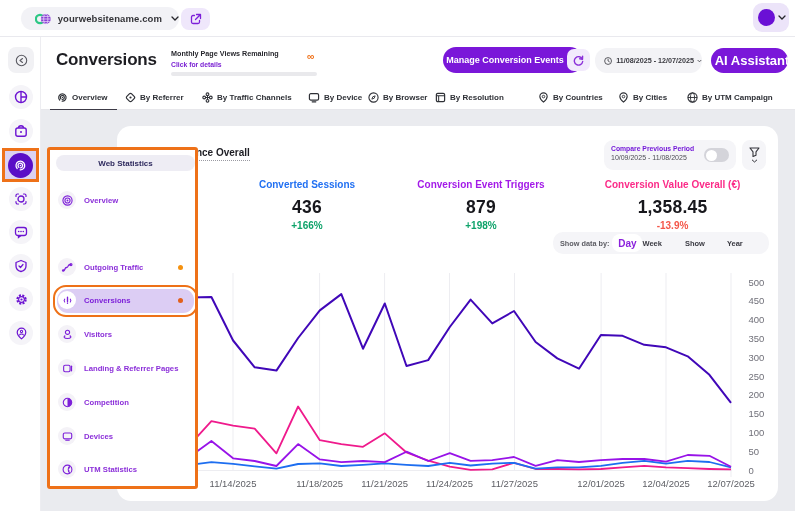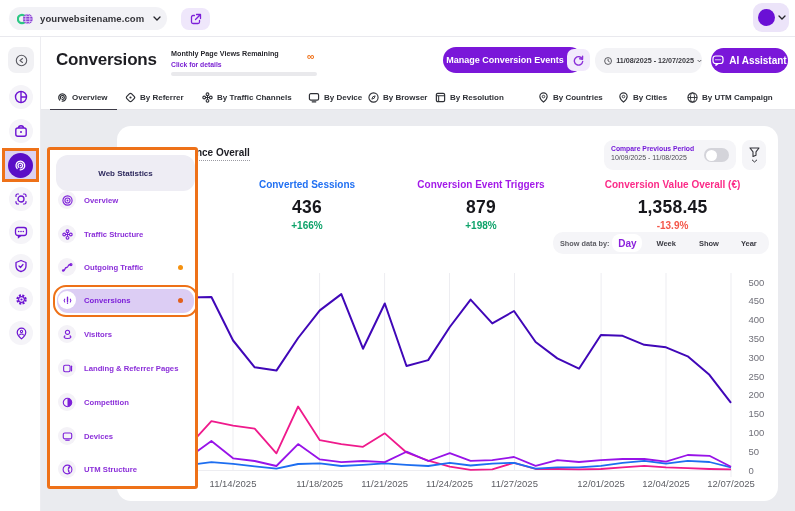--- a/index.html
+++ b/index.html
@@ -3,21 +3,21 @@
 <meta charset="utf-8">
 <style>
 * { margin:0; padding:0; box-sizing:border-box; }
 html,body { width:795px; height:511px; overflow:hidden; }
 body { font-family:"Liberation Sans", sans-serif; background:#eaebef; position:relative; }
 .abs { position:absolute; }
 
 
 #topbar { left:0; top:0; width:795px; height:37px; background:#fff; border-bottom:1px solid #e9e9ee; z-index:30; }
 #sitepill,#extbtn,#avatar { z-index:31; }
-#sitepill { left:9px; top:7px; width:158px; height:23px; background:#f2f2f6; border-radius:12px; display:flex; align-items:center; }
+#sitepill { left:21px; top:7px; width:158px; height:23px; background:#f2f2f6; border-radius:12px; display:flex; align-items:center;justify-content:flex-end; }
 #sitepill .txt { font-size:9.5px; font-weight:bold; color:#333338; margin-left:7px; letter-spacing:0.1px;}
 #extbtn { left:181px; top:8px; width:29px; height:22px; background:#efe7fb; border-radius:8px; display:flex; align-items:center; justify-content:center; }
 #avatar { left:753px; top:3px; width:36px; height:29px; background:#ece4f9; border-radius:9px; display:flex; align-items:center; }
 #avatar .circ { width:17px; height:17px; border-radius:50%; background:#6a10d5; margin-left:5px; }
 
 
 #sidebar { left:0; top:37px; width:41px; height:474px; background:#fff; border-right:1px solid #ededf1; z-index:20; }
 #collapsebtn,.sideitem,#activeside { z-index:21; }
 .sideitem { position:absolute; left:9px; width:24px; height:24px; border-radius:50%; background:#f5f4f8; display:flex; align-items:center; justify-content:center; }
 #collapsebtn { position:absolute; left:8px; top:47px; width:26px; height:26px; background:#f1f1f4; border-radius:8px; display:flex; align-items:center; justify-content:center;}
@@ -25,21 +25,21 @@
 #activeside .sq { width:25px; height:25px; background:#5a0ec6; border-radius:50%; display:flex; align-items:center; justify-content:center; }
 
 
 #header { left:41px; top:37px; width:754px; height:73px; background:#fff; border-bottom:1px solid #e7e7eb; z-index:5; }
 #h1 { left:56px; top:50px; font-size:17px; font-weight:bold; color:#1d1d22; letter-spacing:-0.2px; z-index:6;}
 #mpv { left:171px; top:49px; z-index:6; }
 #mpv .t1 { font-size:7.2px; font-weight:bold; color:#28282e; }
 #mpv .t2 { font-size:6.8px; font-weight:bold; color:#7b22d3; margin-top:2.5px; }
 #mpv .bar { width:146px; height:4px; background:#e9e9ec; border-radius:2px; margin-top:4.5px; }
 #inf { left:307px; top:50px; font-size:10.5px; font-weight:bold; color:#f0731c; z-index:6; }
-.pbtn { white-space:nowrap; height:26px; border-radius:13px; background:#7a17d9; color:#fff; font-size:10px; font-weight:bold; display:flex; align-items:center; justify-content:center; z-index:6; }
+.pbtn { white-space:nowrap; height:26px; border-radius:13px; background:#7a17d9; color:#fff; font-size:13px; font-weight:bold; display:flex; align-items:center; justify-content:center; z-index:6; }
 #managebtn { left:443px; top:47px; width:140px; font-size:9px; }
 #refreshbtn { left:567px; top:49px; width:23px; height:22px; background:#f2eafc; border-radius:7px; display:flex; align-items:center; justify-content:center; z-index:6;}
 #datebtn { left:595px; top:48px; width:107px; height:25px; background:#f3f3f6; border-radius:12px; display:flex; align-items:center; z-index:6; font-size:7.2px; font-weight:bold; color:#3a3a40; white-space:nowrap;}
 #aibtn { left:711px; top:48px; width:77px; height:25px; }
 
 
 #tabs { left:0; top:85px; height:25px; z-index:6; }
 .tab { position:absolute; top:0; height:25px; display:flex; align-items:center; font-size:8px; font-weight:bold; color:#2e3036; white-space:nowrap; }
 .tab svg { margin-right:4px; }
 #tabline { left:50px; top:108.5px; width:67px; height:1.6px; background:#3c3a46; z-index:7; }
@@ -57,21 +57,21 @@
 .stat .lab { font-size:10px; font-weight:bold; white-space:nowrap; }
 .stat .val { font-size:17.5px; font-weight:bold; color:#17171c; margin-top:7px; letter-spacing:0.2px;}
 .stat .pct { font-size:10px; font-weight:bold; margin-top:2px; }
 #showdata { left:553px; top:232px; width:216px; height:22px; background:#f5f5f8; border-radius:10px; display:flex; align-items:center; z-index:2; }
 #showdata .lbl { font-size:7.3px; font-weight:bold; color:#5d5d64; margin-left:7px; }
 #showdata .day { width:30px; height:18px; background:#fff; border-radius:8px; color:#8b21dc; font-size:10px; font-weight:bold; display:flex; align-items:center; justify-content:center; margin-left:3px;}
 #showdata .opt { font-size:7.5px; font-weight:bold; color:#3a3a42; }
 
 
 #menu { left:47px; top:147px; width:151px; height:342px; border:3px solid #ee7118; background:#fff; border-radius:3px; z-index:10; }
-#menuhead { position:absolute; left:6px; top:5px; width:139px; height:36px; background:#eeedf4; border-radius:12px; display:flex; align-items:center; justify-content:center; font-size:8px; font-weight:bold; color:#2e2a5e; }
+#menuhead { position:absolute; left:6px; top:5px; width:139px; height:16px; background:#eeedf4; border-radius:12px; display:flex; align-items:center; justify-content:center; font-size:8px; font-weight:bold; color:#2e2a5e; }
 .mitem { position:absolute; left:3px; width:139px; height:28px; display:flex; align-items:center; }
 .mitem .ic { width:18px; height:18px; border-radius:50%; background:#f4f2f7; display:flex; align-items:center; justify-content:center; margin-left:5px; }
 .mitem .lb { font-size:7.7px; font-weight:bold; color:#8b2fd9; margin-left:8px; }
 .mitem .dot { position:absolute; right:9px; width:5px; height:5px; border-radius:50%; background:#f5910f; }
 #mactive { position:absolute; left:3px; top:135px; width:145px; height:32px; border:2px solid #ee7118; border-radius:13px; }
 #mactive .pill { position:absolute; left:2px; top:2px; width:137px; height:24px; background:#dccdf4; border-radius:11px; }
 </style>
 </head>
 <body>
 <div class="abs" id="topbar"></div>
@@ -305,21 +305,21 @@
 </div>
 <div class="stat" style="left:597px;top:179px;width:151px">
   <div class="lab" style="color:#fb2b88">Conversion Value Overall (€)</div>
   <div class="val">1,358.45</div>
   <div class="pct" style="color:#f4574a">-13.9%</div>
 </div>
 
 <div class="abs" id="showdata">
   <span class="lbl">Show data by:</span>
   <span class="day">Day</span>
-  <span class="opt" style="margin-left:14px">Week</span>
+  <span class="opt" style="">Week</span>
   <span class="opt" style="margin-left:23px">Show</span>
   <span class="opt" style="margin-left:22px">Year</span>
 </div>
 
 <svg class="abs" id="chart" style="left:117px;top:260px;z-index:1" width="661" height="240" viewBox="117 260 661 240">
   <g stroke="#ededf1" stroke-width="1">
     <line x1="233" y1="273" x2="233" y2="470.5"></line>
     <line x1="319.6" y1="273" x2="319.6" y2="470.5"></line>
     <line x1="384.6" y1="273" x2="384.6" y2="470.5"></line>
     <line x1="449.5" y1="273" x2="449.5" y2="470.5"></line>
@@ -368,32 +368,20 @@
   <div class="mitem" style="top:36px">
     <span class="ic">
         <svg width="11" height="11" viewBox="0 0 12 12">
           <circle cx="6" cy="6" r="5" fill="none" stroke="#7d1fd9" stroke-width="1.2"></circle>
           <circle cx="6" cy="6" r="2.8" fill="none" stroke="#7d1fd9" stroke-width="1.2"></circle>
           <circle cx="6" cy="6" r="1" fill="#7d1fd9"></circle>
         </svg>
       </span>
     <span class="lb">Overview</span>
   </div>
-  <div class="mitem" style="top:70px">
-    <span class="ic">
-        <svg width="11" height="11" viewBox="0 0 12 12">
-          <circle cx="6" cy="2.4" r="1.5" fill="none" stroke="#7d1fd9" stroke-width="1.2"></circle>
-          <circle cx="6" cy="9.6" r="1.5" fill="none" stroke="#7d1fd9" stroke-width="1.2"></circle>
-          <circle cx="2.4" cy="6" r="1.5" fill="none" stroke="#7d1fd9" stroke-width="1.2"></circle>
-          <circle cx="9.6" cy="6" r="1.5" fill="none" stroke="#7d1fd9" stroke-width="1.2"></circle>
-          <path d="M6 4 V8 M4 6 H8" stroke="#7d1fd9" stroke-width="1.1"></path>
-        </svg>
-      </span>
-    <span class="lb">Traffic Structure</span>
-  </div>
   <div class="mitem" style="top:103px">
     <span class="ic">
         <svg width="12" height="11" viewBox="0 0 13 12">
           <path d="M11 3 L9.2 3 C7.2 3 8.2 6 6.2 6 L5.8 6 C3.8 6 4.8 9.2 2.8 9.2" fill="none" stroke="#7d1fd9" stroke-width="1.4" stroke-linecap="round"></path>
           <circle cx="2.4" cy="9.2" r="1.4" fill="#7d1fd9"></circle>
           <circle cx="10.8" cy="2.8" r="1.2" fill="none" stroke="#7d1fd9" stroke-width="1.1"></circle>
         </svg>
       </span>
     <span class="lb">Outgoing Traffic</span>
     <span class="dot"></span>
@@ -446,15 +434,15 @@
   </div>
   <div class="mitem" style="top:305px">
     <span class="ic">
         <svg width="11" height="11" viewBox="0 0 12 12">
           <circle cx="6" cy="6" r="4.8" fill="none" stroke="#7d1fd9" stroke-width="1.2"></circle>
           <path d="M8.5 2 A5.5 5.5 0 0 0 8.5 10" fill="none" stroke="#7d1fd9" stroke-width="1.1"></path>
           <circle cx="8" cy="4" r="0.8" fill="#7d1fd9"></circle>
           <circle cx="7.5" cy="7.5" r="0.8" fill="#7d1fd9"></circle>
         </svg>
       </span>
-    <span class="lb">UTM Structure</span>
+    <span class="lb">UTM Statistics</span>
   </div>
 </div>
 
 </body></html>

